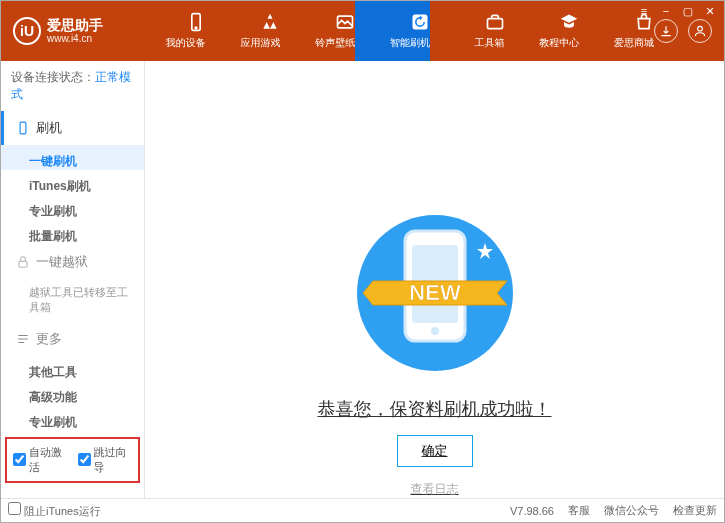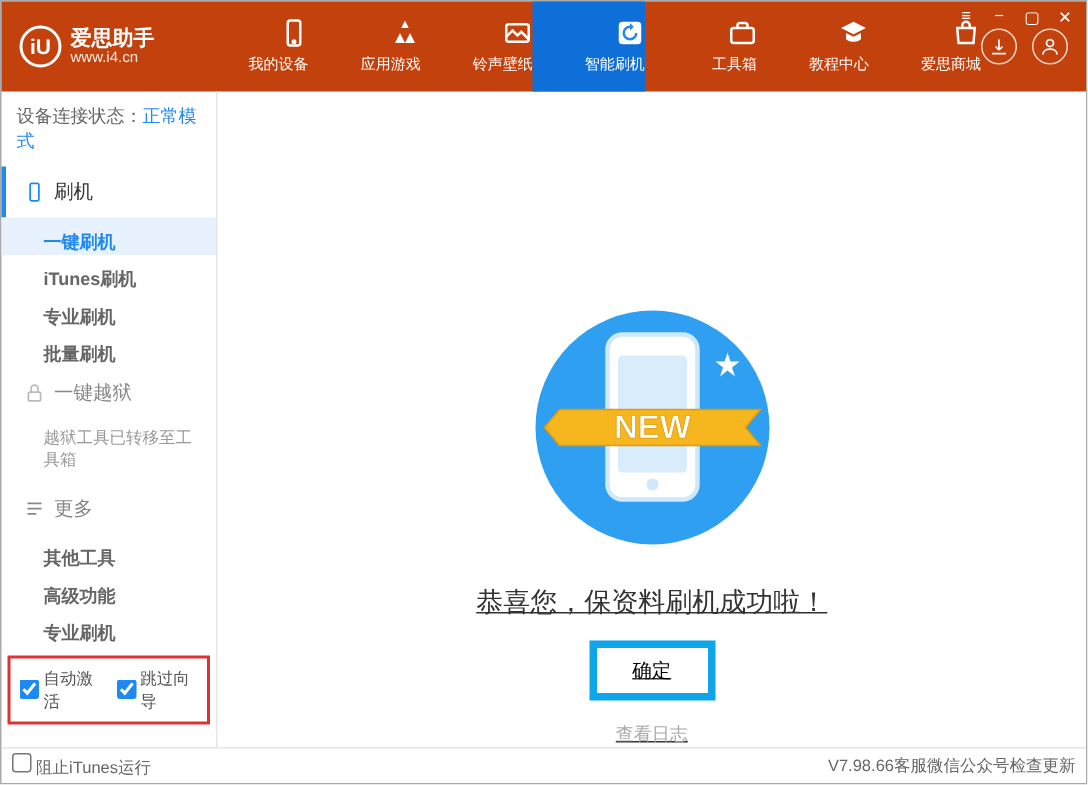--- a/index.html
+++ b/index.html
@@ -36,26 +36,26 @@
 .sub-item.active { background: #e8f2fe; color: #1e88f5; }
 .sub-note { padding: 6px 12px 6px 28px; color: #999; font-size: 11px; line-height: 1.4; }
 
 .checkbox-row { border: 2px solid #d33; margin: 6px 4px; padding: 6px 6px; display: flex; gap: 10px; align-items: center; font-size: 11px; }
 .checkbox-row label { display: flex; align-items: center; gap: 3px; color: #555; }
 .checkbox-row input { accent-color: #1e88f5; }
 
 .main { flex: 1; display: flex; flex-direction: column; align-items: center; justify-content: flex-end; gap: 14px; text-decoration: underline; }
 .illus { position: relative; width: 200px; height: 180px; display:flex; align-items:center; justify-content:center; }
 .success-title { font-size: 18px; color: #333; }
-.ok-btn { border: 5px solid #0ea5e9; background: #fff; padding: 6px 24px; font-size: 13px; cursor: pointer; }
+.ok-btn { border: 1px solid #0ea5e9; background: #fff; padding: 6px 24px; font-size: 13px; cursor: pointer; }
 .view-log { color: #aaa; font-size: 12px; cursor: pointer; }
 
 .footer { height: 24px; border-top: 1px solid #e5e5e5; display: flex; align-items: center; padding: 0 7px; font-size: 11px; color: #666; justify-content: space-between; }
 .footer-left { display: flex; align-items: center; gap: 4px; }
-.footer-right { display: flex; align-items: center; }
+.footer-right { display: flex; align-items: center; gap: 14px; }
 </style>
 </head>
 <body>
 
 <div class="app">
 
   <div class="win-controls">
     <span>≡</span>
     <span>−</span>
     <span>▢</span>

